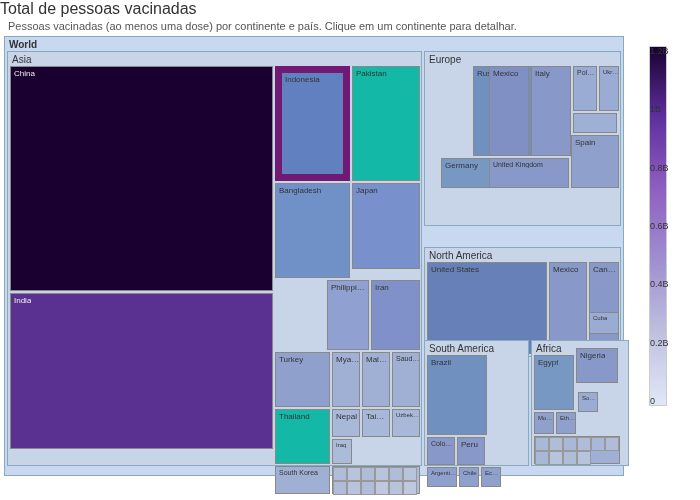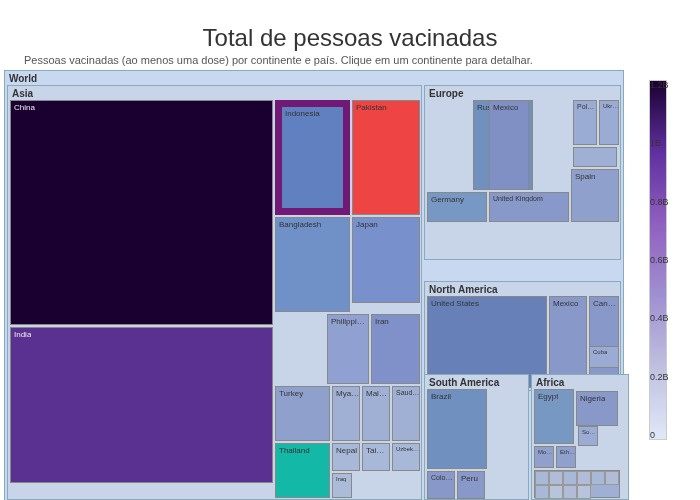--- a/index.html
+++ b/index.html
@@ -4,30 +4,29 @@
   <style>
     * { box-sizing: border-box; margin: 0; padding: 0; }
     body {
       font-family: Arial, sans-serif;
       background: #fff;
       width: 700px;
       height: 500px;
       overflow: hidden;
     }
     .page-title {
-      text-align: center;
-      font-size: 24px;
+      font-size: 16px;
       font-weight: normal;
       color: #333;
-      padding: 24px 0 2px 0;
+      padding: 0 0 2px 0;
     }
     .subtitle {
       font-size: 11px;
       color: #555;
-      padding-left: 24px;
+      padding-left: 8px;
       margin-bottom: 4px;
       white-space: nowrap;
       overflow: hidden;
     }
     .chart-area {
       display: flex;
       flex-direction: row;
       padding: 0 4px;
       gap: 4px;
     }
@@ -97,21 +96,21 @@
       position: absolute;
       left: 524px;
       top: 289px;
       width: 98px;
       height: 126px;
       background: #c8d4e8;
       border: 1px solid #8ab;
     }
     .continent-label {
       font-size: 10px;
-      font-weight: bold;
+      font-weight: normal;
       color: #333;
       position: absolute;
       top: 2px;
       left: 4px;
       text-align: center;
     }
     
     .china-cell {
       position: absolute;
       left: 2px;
@@ -138,21 +137,21 @@
       height: 115px;
       background: #6080c0;
       border: 7px solid #701a75;
     }
     .pakistan-cell {
       position: absolute;
       left: 344px;
       top: 14px;
       width: 68px;
       height: 115px;
-      background: #ef4444;
+      background: #14b8a6;
       border: 1px solid #888;
     }
     .bangladesh-cell {
       position: absolute;
       left: 267px;
       top: 131px;
       width: 75px;
       height: 95px;
       background: #7090c8;
       border: 1px solid #888;
@@ -360,21 +359,21 @@
       position: absolute;
       left: 64px;
       top: 106px;
       width: 80px;
       height: 30px;
       background: #8898c8;
       border: 1px solid #888;
     }
     .germany-cell {
       position: absolute;
-      left: 2px;
+      left: 16px;
       top: 106px;
       width: 60px;
       height: 30px;
       background: #7898c4;
       border: 1px solid #888;
     }
     .spain-cell {
       position: absolute;
       left: 146px;
       top: 83px;
@@ -472,21 +471,21 @@
       left: 2px;
       top: 14px;
       width: 40px;
       height: 55px;
       background: #7898c4;
       border: 1px solid #888;
     }
     .nigeria-cell {
       position: absolute;
       left: 44px;
-      top: 16px;
+      top: 7px;
       width: 42px;
       height: 35px;
       background: #8898c8;
       border: 1px solid #888;
     }
     .morocco-cell {
       position: absolute;
       left: 2px;
       top: 71px;
       width: 20px;
@@ -651,20 +650,23 @@
       </div>
 
       <div class="europe-block">
         <span class="continent-label">Europe</span>
         <div class="russia-cell">
           <span class="cell-label cell-label-dark">Russia</span>
         </div>
         <div class="france-cell">
           <span class="cell-label cell-label-dark">Mexico</span>
         </div>
+        <div class="italy-cell">
+          <span class="cell-label cell-label-dark">Italy</span>
+        </div>
         <div class="poland-cell">
           <span class="cell-label cell-label-dark" style="font-size:7px;">Poland</span>
         </div>
         <div class="ukraine-cell">
           <span class="cell-label cell-label-dark" style="font-size:6px;">Ukraine</span>
         </div>
         <div class="netherlands-cell" style="position:absolute;left:148px;top:61px;width:44px;height:20px;background:#a0b0d4;border:1px solid #888;">
         </div>
         <div class="germany-cell">
           <span class="cell-label cell-label-dark">Germany</span>

